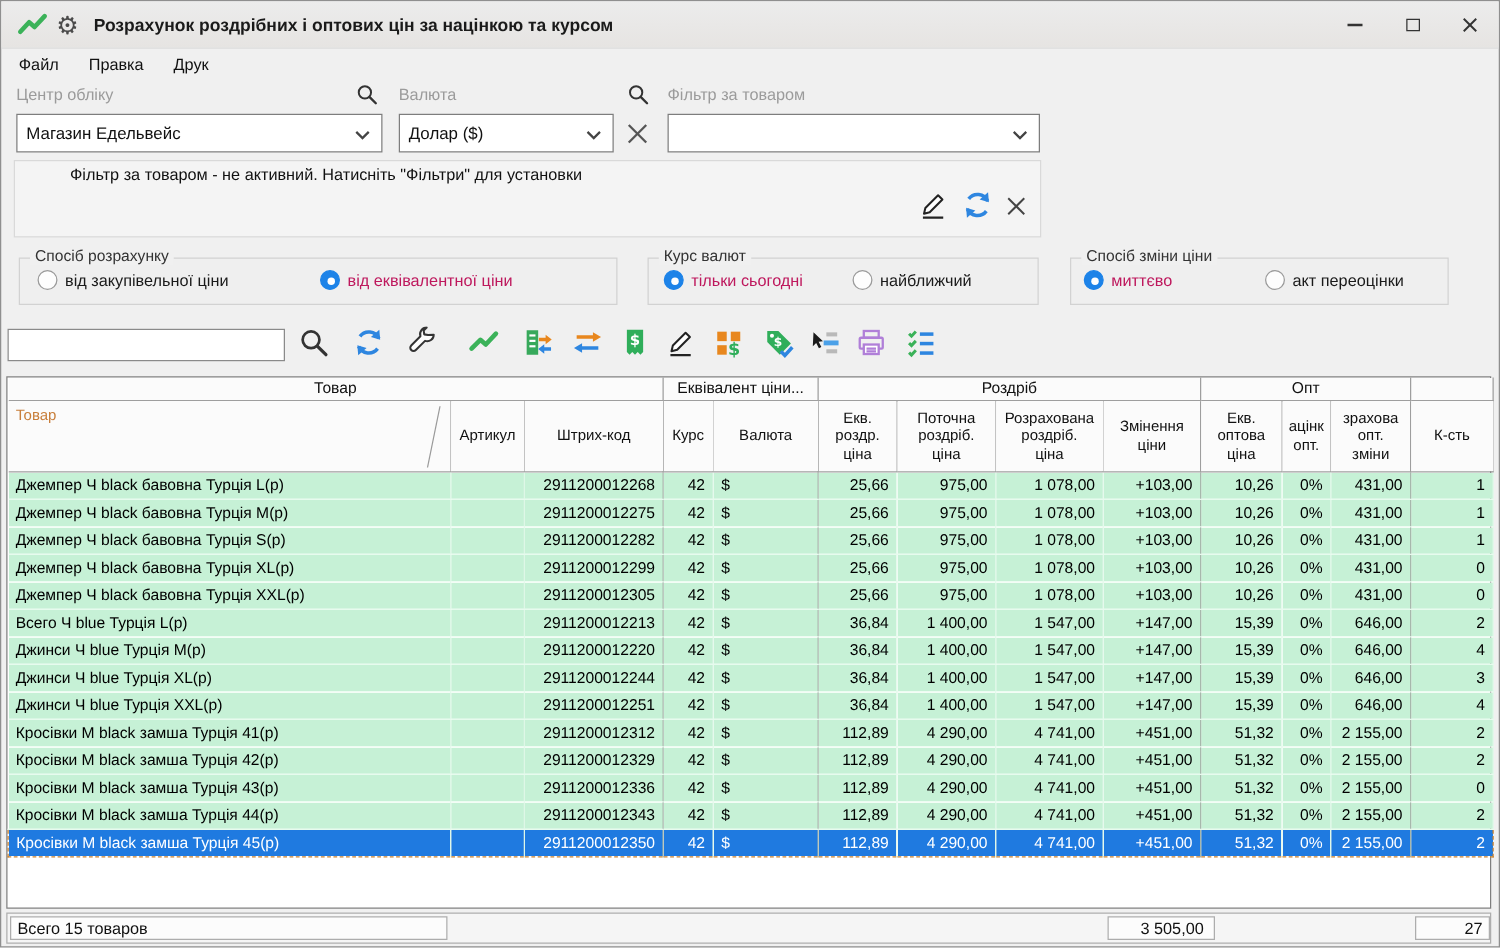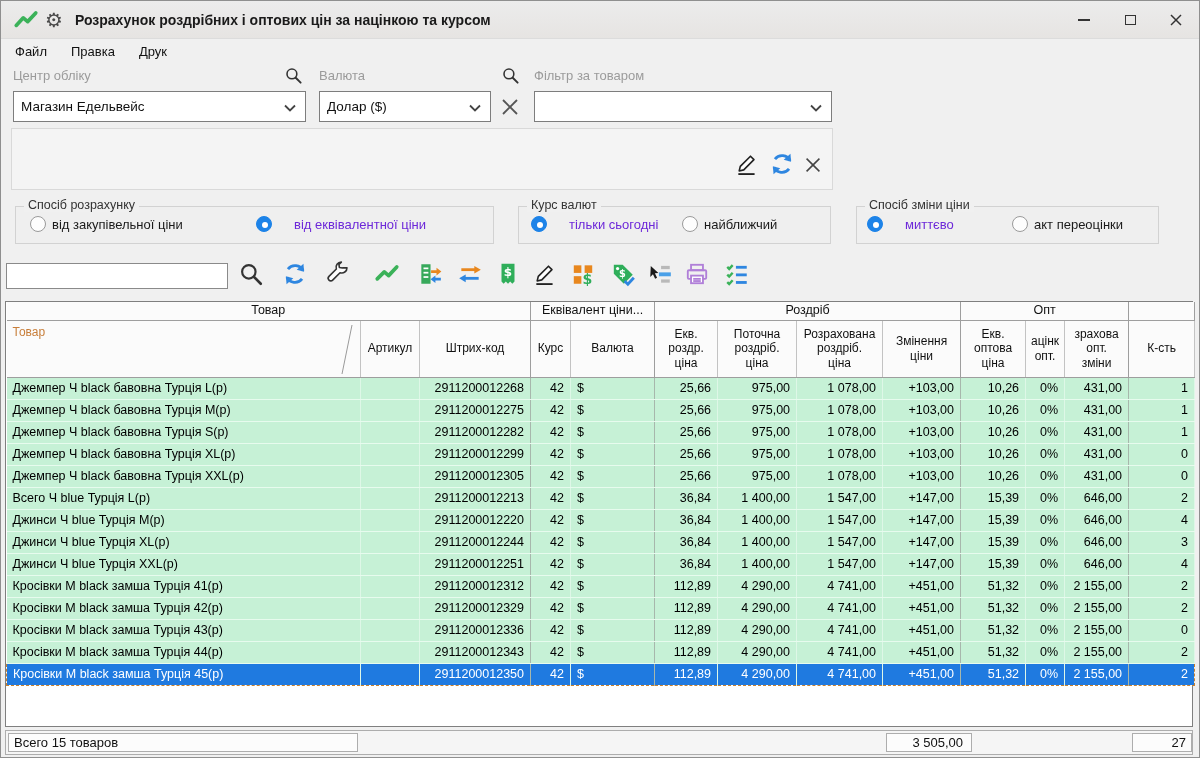--- a/index.html
+++ b/index.html
@@ -32,21 +32,21 @@
   .filter-box .txt { position:absolute; left:44px; top:3px; font-size:13px; color:#111; }
   .fb-ico { position:absolute; width:26px; height:26px; top:22px; }
 
   
   .fset { position:absolute; top:205px; height:38px; border:1px solid #d2d2d2; background:#efefef; }
   .fset .legend { position:absolute; top:-9px; left:8px; background:#f0f0f0; padding:0 4px; font-size:12.5px; color:#333; }
   .radio { display:flex; align-items:center; gap:6px; font-size:13px; color:#1a1a1a; position:absolute; top:9px; }
   .rdot { width:16px; height:16px; border-radius:50%; background:#fdfdfd; border:1px solid #9a9a9a; position:relative; flex:0 0 auto; }
   .radio.checked .rdot { background:#1d83e8; border-color:#1d83e8; }
   .radio.checked .rdot::after { content:""; position:absolute; left:5px; top:5px; width:6px; height:6px; border-radius:50%; background:#fff; }
-  .radio.checked .rlabel { color:#6d28d9;margin-left:16px; }
+  .radio.checked .rlabel { color:#be185d; }
 
   
   .tool-input { position:absolute; left:5px; top:262px; width:222px; height:26px; border:1px solid #8a8a8a; background:#fff; font-size:13px; padding:0 5px; font-family:inherit; }
   .tbtn { position:absolute; top:259px; width:28px; height:28px; background:transparent; border:none; padding:1px; cursor:default; }
   .tbtn svg { width:26px; height:26px; }
 
   
   .grid-wrap { position:absolute; left:4px; top:300px; width:1188px; height:426px; background:#fff; border:1px solid #7f7f7f; }
   table.grid { border-collapse:collapse; table-layout:fixed; width:1186px; font-size:12.5px; }
   .grid th { background:#fbfbfb; font-weight:normal; color:#111; border-right:1px solid #c3c3c3; border-bottom:1px solid #9e9e9e; white-space:pre-line; line-height:1.2; overflow:hidden;margin-top:25px; }
@@ -131,20 +131,21 @@
       <line x1="19" y1="5" x2="5" y2="19" stroke="#555" stroke-width="1.8"></line>
     </svg>
   <div class="combo" style="left:533px; top:90px; width:298px;">
     <span></span>
     <svg class="chev" viewBox="0 0 12 8">
         <polyline points="1,1.5 6,6.5 11,1.5" fill="none" stroke="#444" stroke-width="1.8"></polyline>
       </svg>
   </div>
 
   <div class="filter-box">
+    <span class="txt">Фільтр за товаром - не активний. Натисніть "Фільтри" для установки</span>
     <svg class="fb-ico" style="left:722px;" viewBox="0 0 24 24">
         <path d="M15.2 4.8l3.2 3.2L9 17.4l-4.2 1 1-4.2z" stroke="#222" stroke-width="1.5" fill="#fff" stroke-linejoin="round"></path>
         <line x1="4" y1="21.3" x2="19" y2="21.3" stroke="#222" stroke-width="1.7"></line>
       </svg>
     <svg class="fb-ico" style="left:757px;" viewBox="0 0 24 24">
         <path d="M19.5 9 A8.2 8.2 0 0 0 5.5 7.5" fill="none" stroke="#2e86e0" stroke-width="2.6"></path>
         <path d="M4.5 15 A8.2 8.2 0 0 0 18.5 16.5" fill="none" stroke="#2e86e0" stroke-width="2.6"></path>
         <polygon points="19.8,2.5 20.4,10 13.6,8" fill="#2e86e0"></polygon>
         <polygon points="4.2,21.5 3.6,14 10.4,16" fill="#2e86e0"></polygon>
       </svg>

